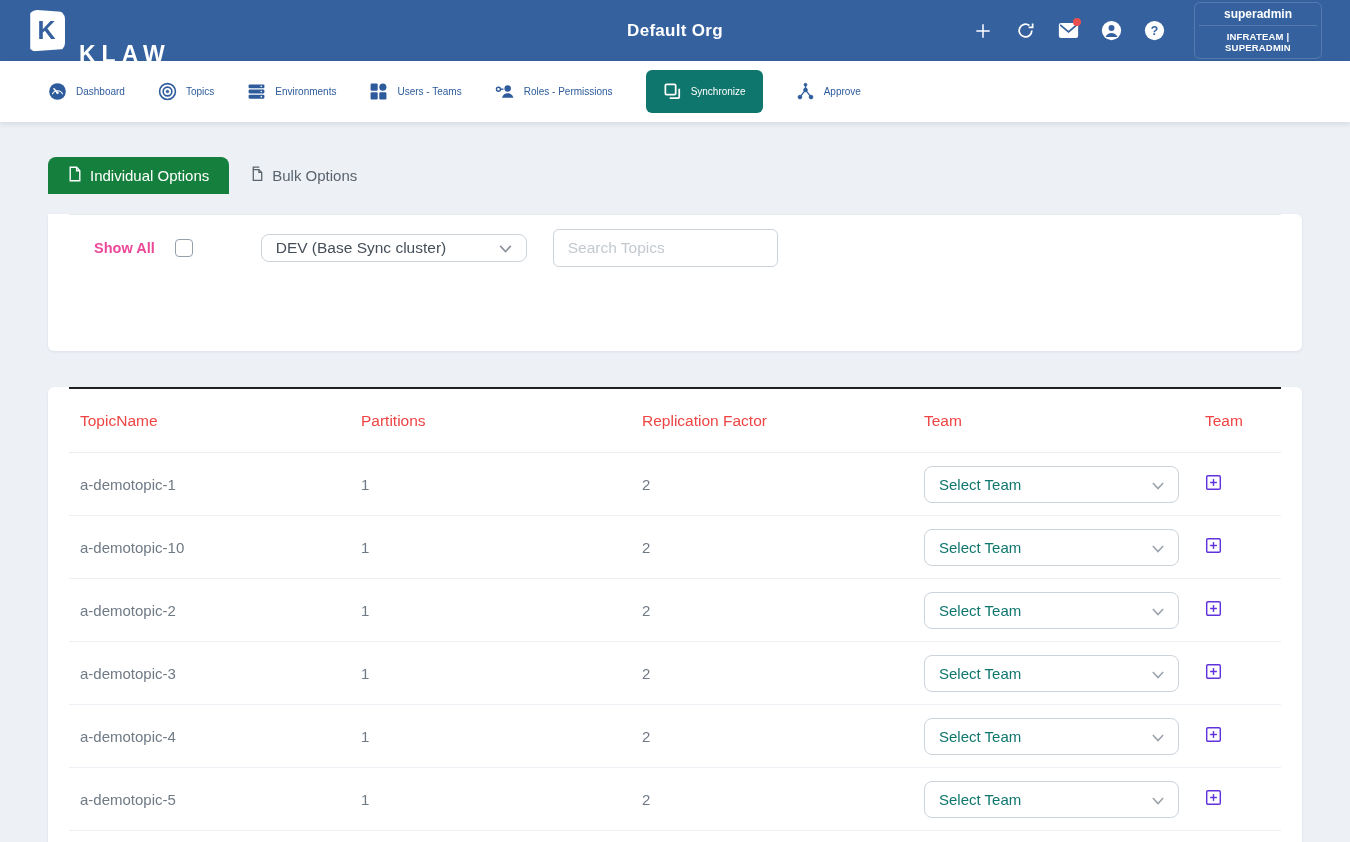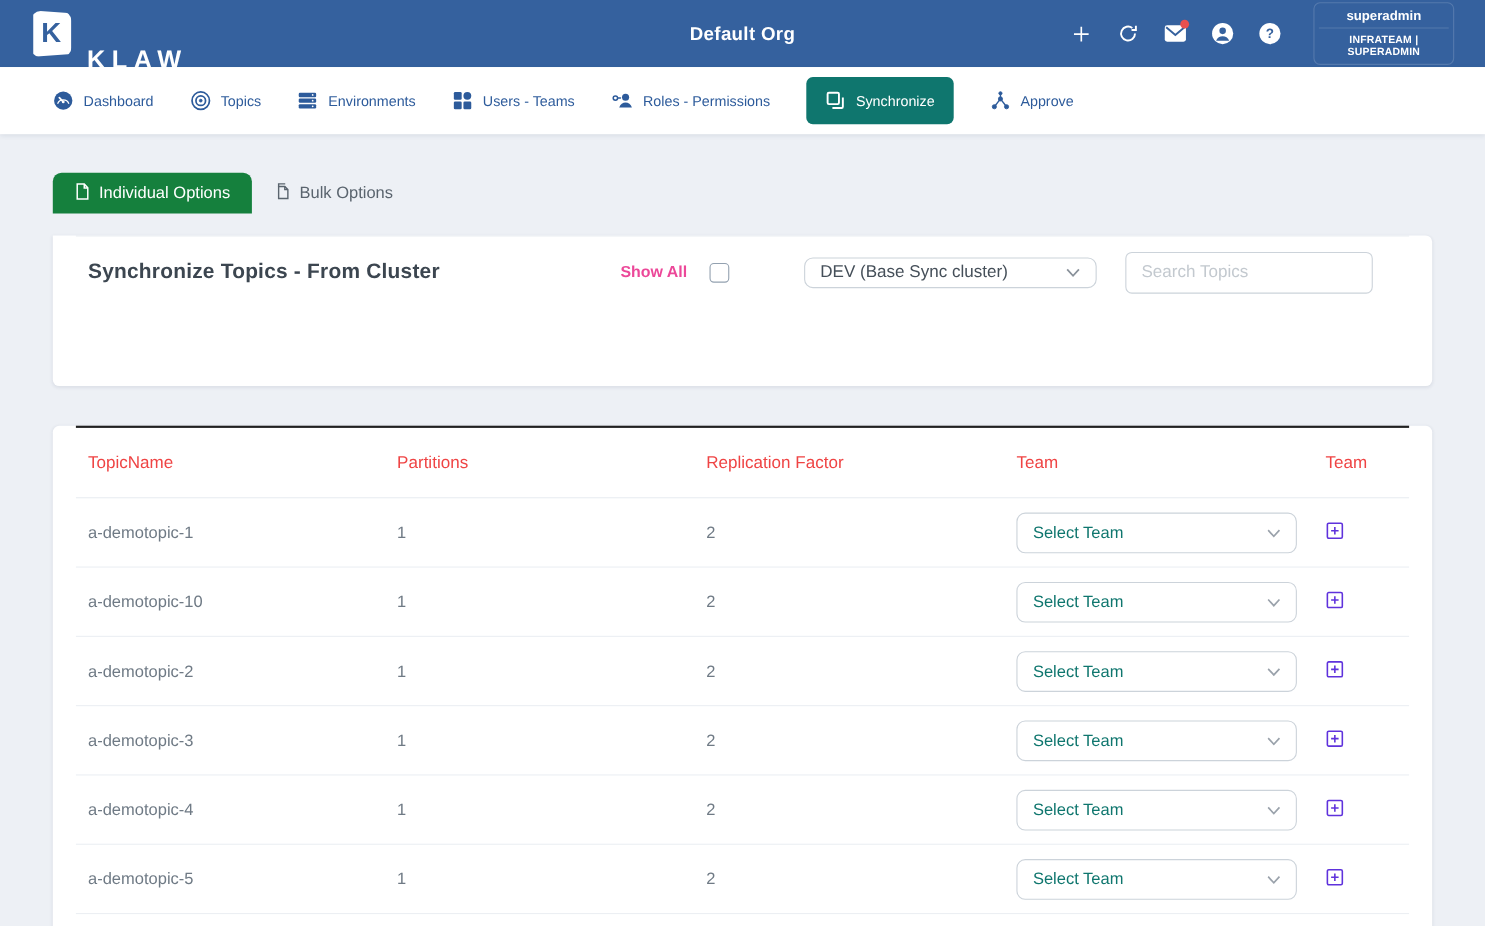--- a/index.html
+++ b/index.html
@@ -26,21 +26,21 @@
               border-radius:6px; text-align:center; padding:4px 4px 5px; }
   .user-name { font-size:12px; font-weight:600; padding-bottom:4px; }
   .user-team { font-size:9.5px; font-weight:700; letter-spacing:.2px;
                border-top:1px solid rgba(255,255,255,.16); padding-top:5px; }
 
   
   .navbar { height:61px; background:#fff; display:flex; align-items:center;
             padding:0 48px; gap:33px; box-shadow:0 2px 5px rgba(33,54,88,.12);
             position:relative; z-index:2; }
   .nav-item { display:flex; align-items:center; gap:9px; color:#2d5b9b;
-              font-size:13px; font-weight:500; cursor:pointer; white-space:nowrap; }
+              font-size:10px; font-weight:500; cursor:pointer; white-space:nowrap; }
   .nav-item svg { display:block; }
   .nav-item.active { background:#0f766e; color:#fff; padding:12px 17px; border-radius:6px; }
 
   
   .content { padding:35px 48px 0; }
   .tabs { display:flex; }
   .tab { display:flex; align-items:center; gap:8px; height:37px; padding:0 20px;
          font-size:15px; color:#5a646e; cursor:pointer; }
   .tab.active { background:#15803d; color:#fff; border-radius:8px 8px 0 0; }
 
@@ -232,21 +232,20 @@
             <path d="M12 4.5V8h3.5"></path>
             <path d="M5 4.5V1.5h7.5"></path>
           </svg></span>
       <span>Bulk Options</span>
     </div>
   </div>
 
   <section class="card panel">
     <div class="panel-divider"></div>
     <div class="panel-row">
-      <h2 class="panel-title">Synchronize Topics - From Cluster</h2>
 
       <div class="showall">
         <span class="showall-label">Show All</span>
         <input type="checkbox" class="checkbox" style="">
       </div>
 
       <div class="select-box cluster-select">
         <span class="sel-text">DEV (Base Sync cluster)</span>
         <span class="chev">
           <svg width="13" height="8" viewBox="0 0 14 9" fill="none" stroke="#8a929b" stroke-width="1.8">

